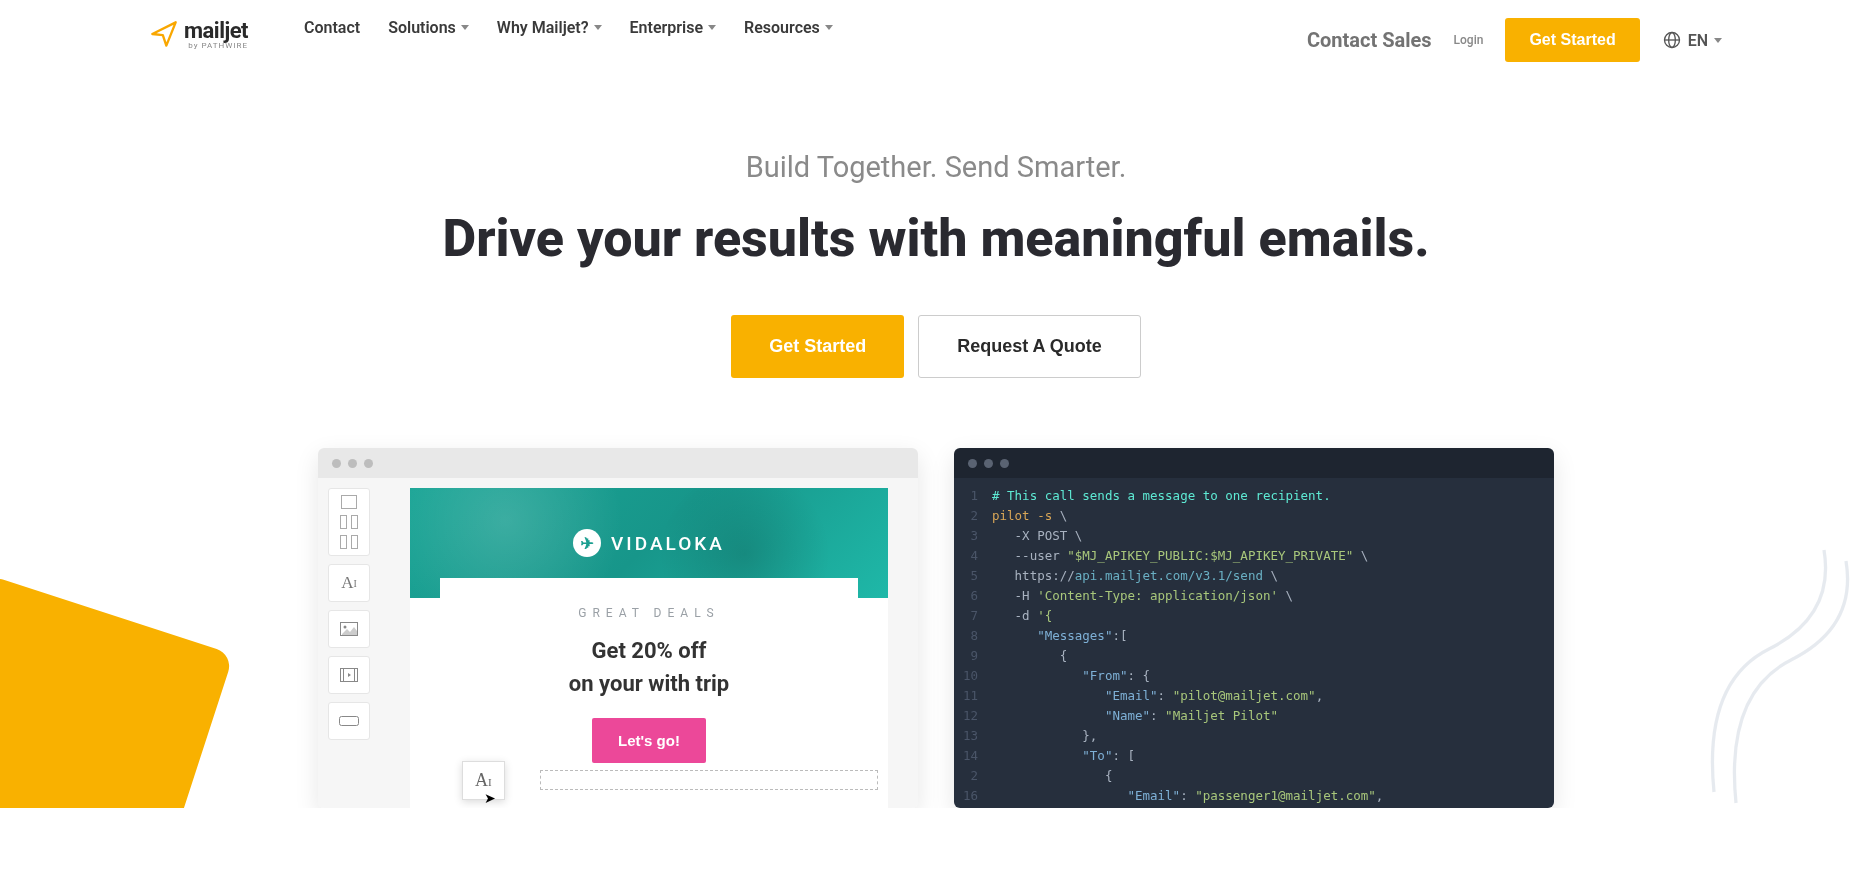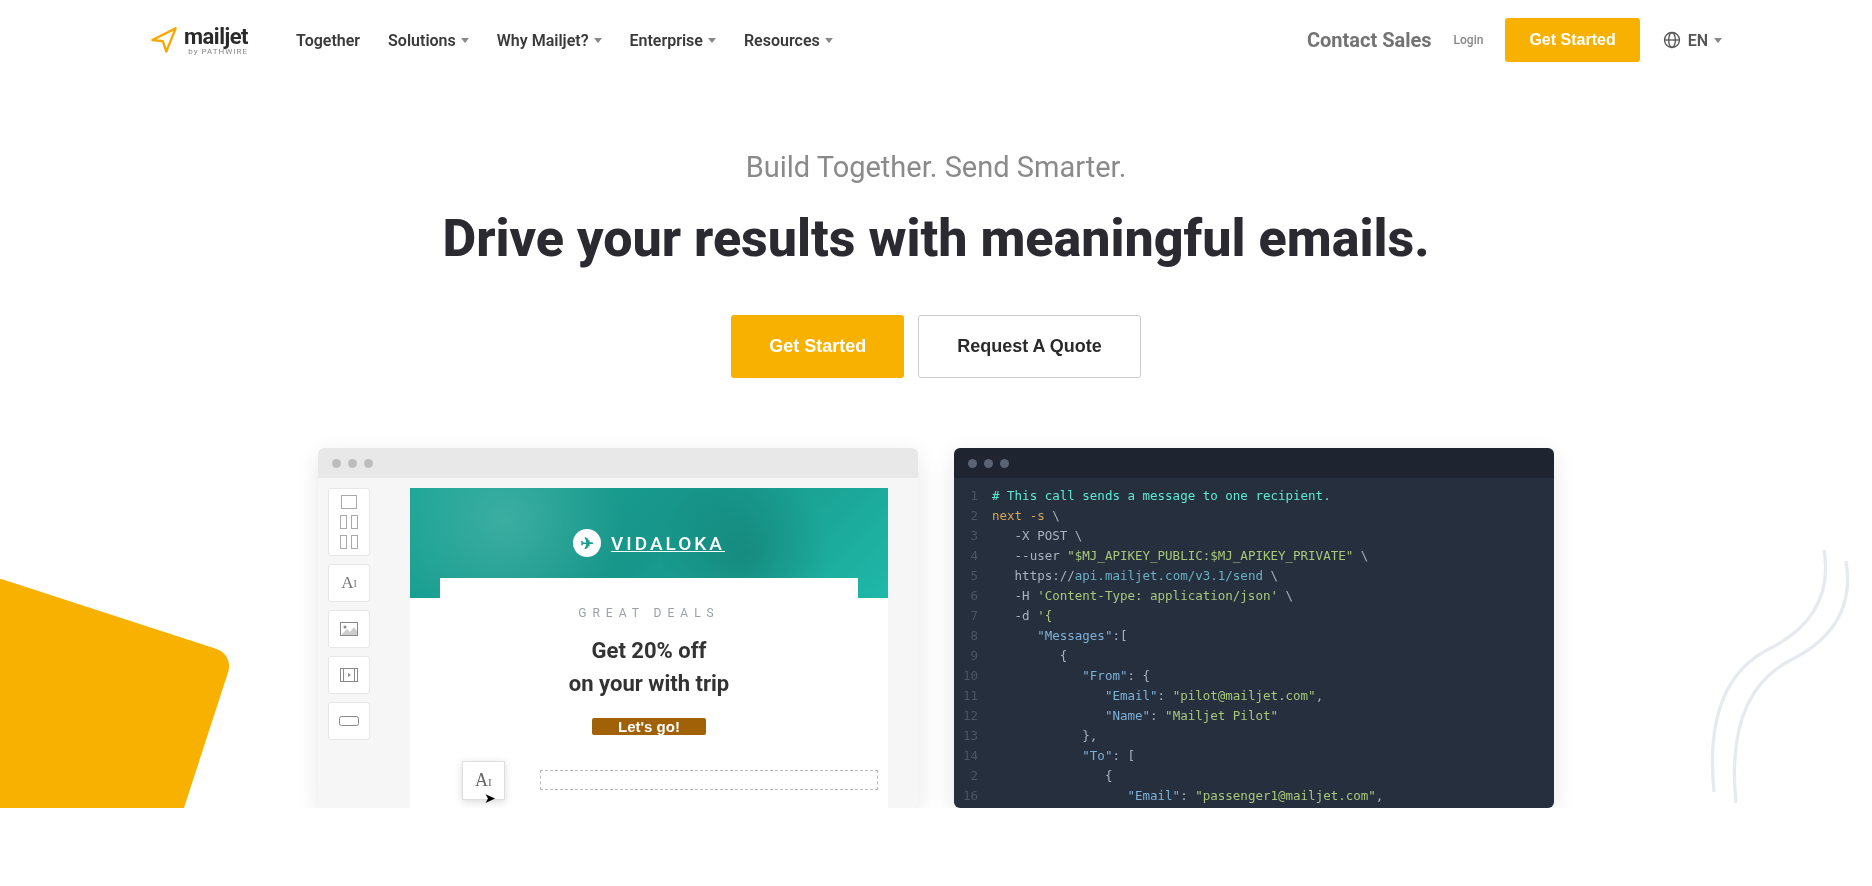--- a/index.html
+++ b/index.html
@@ -1,19 +1,19 @@
 <!DOCTYPE html>
 <html><head>
 <meta charset="utf-8">
 <style>
 * { margin: 0; padding: 0; box-sizing: border-box; }
 body { font-family: -apple-system, BlinkMacSystemFont, "Segoe UI", Roboto, Arial, sans-serif; background: #fff; color: #333; width: 1872px; overflow-x: hidden; }
 
 
-.nav { display: flex; align-items: center; padding: 18px 150px; gap: 28px; }
+.nav { display: flex; align-items: flex-start; padding: 18px 150px; gap: 36px; }
 .logo { display: flex; align-items: center; gap: 6px; margin-right: 20px; }
 .logo svg { width: 28px; height: 28px; }
 .logo-text { font-size: 22px; font-weight: 700; color: #2a2a2a; letter-spacing: -0.5px; }
 .logo-sub { font-size: 8px; color: #888; letter-spacing: 1px; margin-top: -2px; display: block; text-align: right; }
 .nav-links { display: flex; gap: 28px; }
 .nav-link { color: #3a3a3a; font-weight: 600; font-size: 16px; cursor: pointer; display: flex; align-items: center; gap: 5px; }
 .caret { width: 0; height: 0; border-left: 4px solid transparent; border-right: 4px solid transparent; border-top: 5px solid #888; }
 .nav-right { margin-left: auto; display: flex; align-items: center; gap: 22px; }
 .nav-contact { color: #737373; font-weight: 700; font-size: 20px; cursor: pointer; }
 .nav-login { color: #888; font-weight: 500; font-size: 12px; cursor: pointer; }
@@ -46,25 +46,25 @@
 .tool-group { background: #fff; border: 1px solid #e6e6e6; border-radius: 3px; padding: 6px; display: flex; flex-direction: column; gap: 6px; align-items: center; }
 .tool-row { display: flex; gap: 4px; }
 .tool-icon { width: 16px; height: 14px; border: 1px solid #aaa; background: #fff; }
 .tool-icon.half { width: 7px; }
 .tool-single { background: #fff; border: 1px solid #e6e6e6; border-radius: 3px; height: 38px; display: flex; align-items: center; justify-content: center; font-size: 17px; color: #777; font-family: Georgia, serif; }
 .canvas { flex: 1; background: #f6f6f6; padding: 10px 30px 0 30px; position: relative; }
 .email-card { background: #fff; height: 100%; overflow: hidden; }
 .email-header { background: linear-gradient(135deg, #1ba596 0%, #17968a 50%, #1fb8a8 100%); height: 110px; display: flex; align-items: center; justify-content: center; gap: 10px; position: relative; }
 .email-header::before { content:""; position:absolute; inset:0; background: radial-gradient(circle at 20% 30%, rgba(255,255,255,0.15) 0%, transparent 30%), radial-gradient(circle at 70% 60%, rgba(0,0,0,0.15) 0%, transparent 25%); }
 .brand-icon { width: 28px; height: 28px; background: #fff; border-radius: 50%; display: flex; align-items: center; justify-content: center; color: #1a9e90; font-weight: bold; font-size: 16px; z-index:1;}
-.brand-text { color: #fff; font-size: 19px; font-weight: 500; letter-spacing: 3px; z-index:1;text-decoration:underline;}
+.brand-text { color: #fff; font-size: 19px; font-weight: 500; letter-spacing: 3px; z-index:1;}
 .email-body { background: #fff; margin: -20px 30px 0; padding: 28px 20px; text-align: center; position: relative; }
 .deal-label { color: #9aa0a6; letter-spacing: 6px; font-size: 12px; margin-bottom: 14px; }
 .deal-line { color: #333; font-size: 22px; font-weight: 700; line-height: 1.5; }
-.deal-btn { background: #a16207; color: #fff; border: none; padding: 0 26px; font-weight: 700; font-size: 15px; margin-top: 18px; border-radius: 2px; cursor: pointer; }
+.deal-btn { background: #ec4899; color: #fff; border: none; padding: 14px 26px; font-weight: 700; font-size: 15px; margin-top: 18px; border-radius: 2px; cursor: pointer; }
 .dragging { position: absolute; bottom: 8px; left: 82px; background: #fff; border: 1px solid #ddd; padding: 8px 12px; font-family: Georgia, serif; color: #666; font-size: 18px; box-shadow: 0 2px 8px rgba(0,0,0,0.15); }
 .cursor { position: absolute; bottom: 2px; left: 104px; font-size: 14px; color: #000; }
 .dropzone { position: absolute; bottom: 18px; left: 160px; right: 40px; border: 1px dashed #bbb; height: 20px; }
 
 
 .code-area { background: #262f3d; height: calc(100% - 30px); padding: 8px 0; font-family: "Menlo", "Consolas", monospace; font-size: 12.5px; line-height: 1.6; overflow: hidden; }
 .code-line { display: flex; }
 .line-num { width: 38px; text-align: right; color: #4a5568; padding-right: 14px; user-select: none; }
 .line-content { color: #a8b2c0; white-space: pre; }
 .c-comment { color: #5eead4; }
@@ -86,21 +86,21 @@
     <svg viewBox="0 0 24 24">
         <path d="M2 12 L22 2 L14 22 L11 13 Z" fill="none" stroke="#f9a700" stroke-width="2" stroke-linejoin="round"></path>
       </svg>
     <div>
       <span class="logo-text">mailjet</span>
       <span class="logo-sub">by PATHWIRE</span>
     </div>
   </div>
   <div class="nav-links">
     <div class="nav-link">
-        <span>Together</span>
+        <span>Contact</span>
       </div>
     <div class="nav-link">
         <span>Solutions</span>
         <span class="caret"></span>
       </div>
     <div class="nav-link">
         <span>Why Mailjet?</span>
         <span class="caret"></span>
       </div>
     <div class="nav-link">
@@ -215,21 +215,21 @@
       <span class="dot"></span>
       <span class="dot"></span>
     </div>
     <div class="code-area" id="code-area">
         <div class="code-line">
           <span class="line-num">1</span>
           <span class="line-content"><span class="c-comment"># This call sends a message to one recipient.</span></span>
         </div>
         <div class="code-line">
           <span class="line-num">2</span>
-          <span class="line-content"><span class="c-cmd">next -s </span><span>\</span></span>
+          <span class="line-content"><span class="c-cmd">pilot -s </span><span>\</span></span>
         </div>
         <div class="code-line">
           <span class="line-num">3</span>
           <span class="line-content"><span>   -X POST </span><span>\</span></span>
         </div>
         <div class="code-line">
           <span class="line-num">4</span>
           <span class="line-content"><span>   --user </span><span class="c-str">"$MJ_APIKEY_PUBLIC:$MJ_APIKEY_PRIVATE"</span><span> \</span></span>
         </div>
         <div class="code-line">

